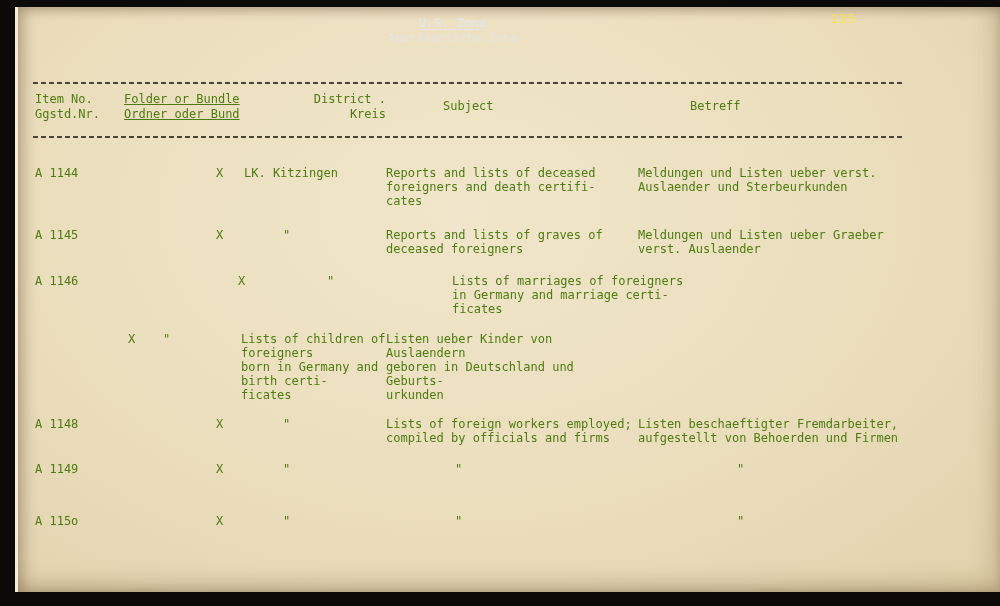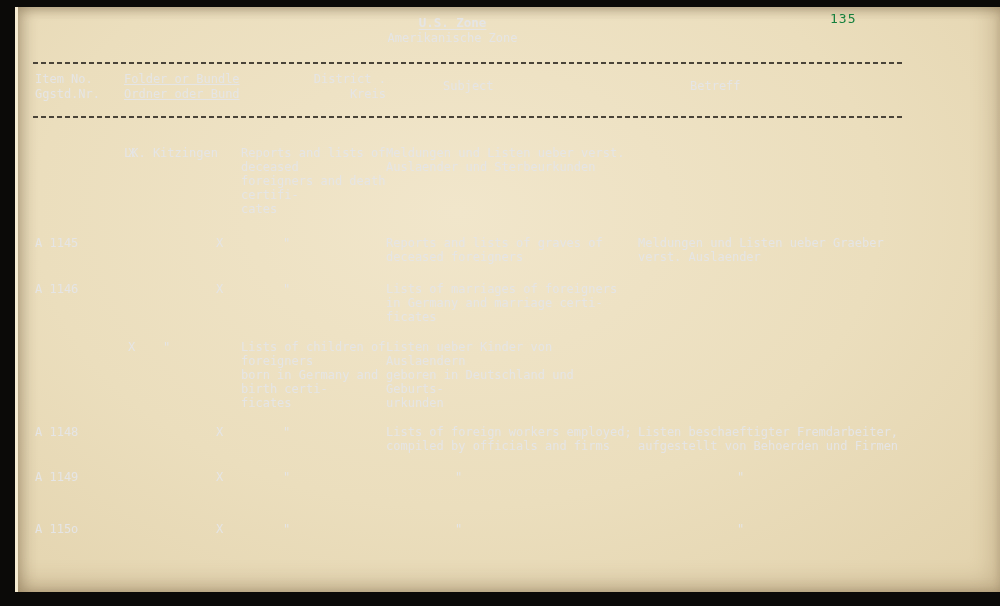--- a/index.html
+++ b/index.html
@@ -20,21 +20,21 @@
     box-shadow:
       inset 3px 0 0 #f6ecd2,
       inset 9px 0 14px rgba(70, 45, 20, 0.28),
       inset -8px -10px 22px rgba(95, 65, 30, 0.20),
       inset 0 4px 8px rgba(70, 45, 20, 0.15);
   }
   .pagenum {
     position: absolute;
     left: 830px; top: 11px;
     font-size: 13px;
-    color: #15803d;
+    color: #fde047;
     letter-spacing: 1px;
   }
   .titleblock {
     position: absolute;
     left: 0; top: 15px;
     width: 905px;
     text-align: center;
     color: #e5e5e5;
   }
   .title {
@@ -42,22 +42,22 @@
     font-weight: bold;
     text-decoration: underline;
     text-underline-offset: 2px;
   }
   .subtitle {
     font-size: 12px;
     margin-top: 1px;
   }
   .content {
     position: absolute;
-    left: 33px; top: 62px; right: 95px;
-    color: #e5e5e5;
+    left: 33px; top: 82px; right: 95px;
+    color: #4d7c0f;
   }
   .rule {
     height: 2px;
     background: repeating-linear-gradient(90deg, #4a4439 0px, #4a4439 5px, transparent 5px, transparent 8px);
   }
   .grid {
     display: grid;
     grid-template-columns: 88px 120px 145px 252px 1fr;
   }
   .hdr {
@@ -82,21 +82,21 @@
   }
   .row .c-item     { padding-left: 2px; }
   .row .c-folder   { padding-left: 95px; }
   .row .c-district { padding-left: 3px; }
   .row .c-subject  { padding-left: 0; }
   .row .c-betreff  { padding-left: 0; }
   .row .c-district.ditto { padding-left: 42px; }
   .row .c-subject.ditto-s { padding-left: 69px; }
   .row .c-betreff.ditto-b { padding-left: 99px; }
   .mb20 { margin-bottom: 20px; }
-  .mb16 { margin-bottom: 16px; }
+  .mb16 { margin-bottom: 16px; gap: 22px; }
   .mb15 { margin-bottom: 15px; }
   .mb17 { margin-bottom: 17px; }
   .mb38 { margin-bottom: 38px; }
 </style>
 </head>
 <body>
 
 <div class="paper"></div>
 
 <div class="pagenum">135</div>
@@ -119,20 +119,21 @@
 Kreis</div>
     <div class="h-subject">Subject</div>
     <div class="h-betreff">Betreff</div>
   </div>
 
   <div class="rule"></div>
 
   <div class="rows">
 
     <div class="grid row mb20">
+      <div class="c-item">A 1144</div>
       <div class="c-folder">X</div>
       <div class="c-district">LK. Kitzingen</div>
       <div class="c-subject">Reports and lists of deceased
 foreigners and death certifi-
 cates</div>
       <div class="c-betreff">Meldungen und Listen ueber verst.
 Auslaender und Sterbeurkunden</div>
     </div>
 
     <div class="grid row">

